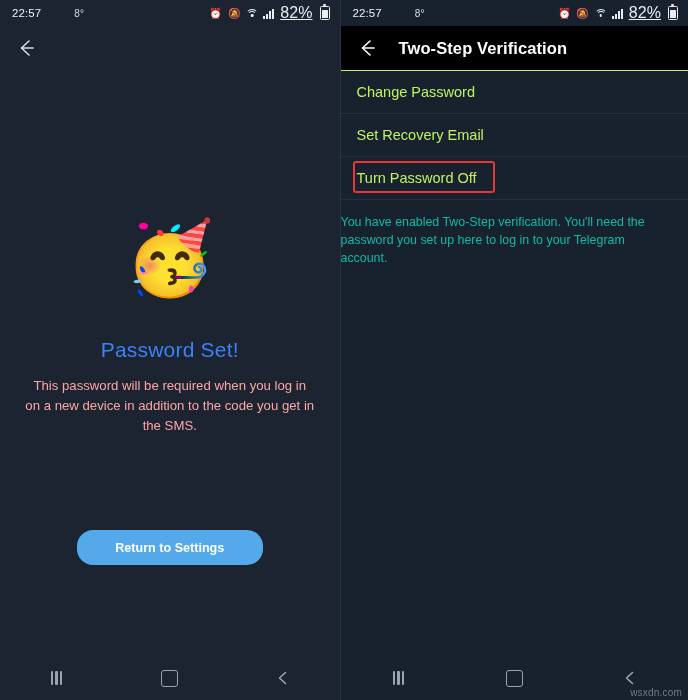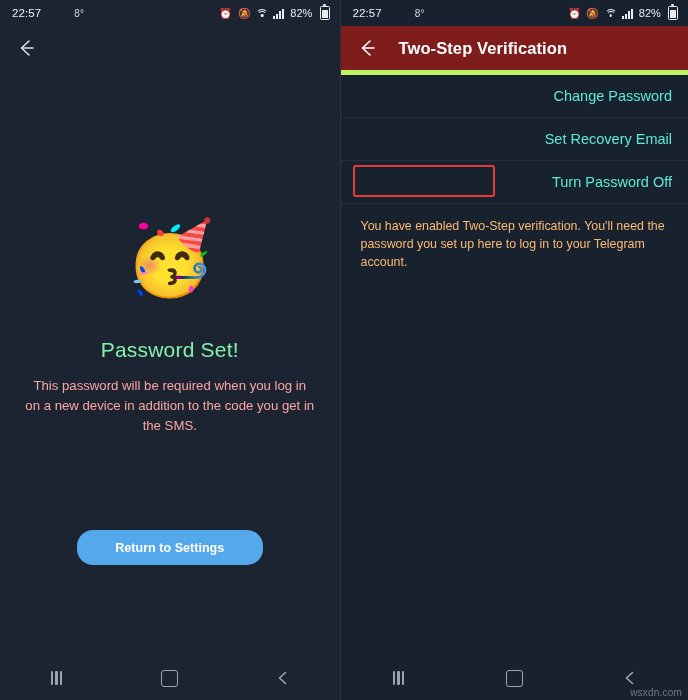--- a/index.html
+++ b/index.html
@@ -62,23 +62,24 @@
     display: flex;
     align-items: center;
     gap: 5px;
   }
   .statusbar .sicons .glyph {
     font-size: 10.5px;
     line-height: 1;
     color: #e9edf1;
   }
   .battery-text {
-    font-size: 11px;
+    font-size: 16px;
     color: #e9edf1;
     margin-left: 1px;
+    text-decoration: underline;
   }
   .batt {
     width: 8px;
     height: 12px;
     border: 1px solid #e9edf1;
     border-radius: 1.5px;
     position: relative;
     margin-left: 2px;
   }
   .batt::before {
@@ -142,22 +143,22 @@
   
   .appbar {
     flex: 0 0 44px;
     height: 44px;
     display: flex;
     align-items: center;
     padding: 0 14px;
     color: #ffffff;
   }
   .appbar.right-bar {
-    border-bottom: 5px solid #bef264;
-    background: #7f1d1d;
+    border-bottom: 1px solid #bef264;
+    background: #000000;
   }
   .back-arrow {
     width: 24px;
     height: 24px;
     display: flex;
     align-items: center;
     justify-content: center;
     cursor: pointer;
   }
   .back-arrow svg { display: block; }
@@ -181,21 +182,21 @@
   }
   .emoji {
     font-size: 72px;
     line-height: 1;
     margin-top: 152px;
     user-select: none;
   }
   .headline {
     margin-top: 44px;
     font-size: 21px;
-    color: #86efac;
+    color: #3b82f6;
     font-weight: normal;
     letter-spacing: 0.2px;
   }
   .subtext {
     margin-top: 14px;
     font-size: 13.2px;
     line-height: 1.52;
     color: #fca5a5;
     text-align: center;
     max-width: 290px;
@@ -223,44 +224,43 @@
   
   .list {
     display: flex;
     flex-direction: column;
   }
   .list-row {
     height: 42px;
     display: flex;
     align-items: center;
     padding: 0 16px;
-    color: #5eead4;
+    color: #bef264;
     font-size: 14.5px;
     border-bottom: 1px solid #25303d;
     cursor: pointer;
     position: relative;
-    justify-content: flex-end;
   }
   .list-row.highlighted {
     padding: 0 16px;
   }
   .highlight-box {
     position: absolute;
     left: 12px;
     top: 4px;
     width: 142px;
     height: 32px;
     border: 2px solid #e53935;
     border-radius: 3px;
     box-sizing: border-box;
     pointer-events: none;
   }
   .info-block {
-    padding: 14px 16px 0 20px;
-    color: #fdba74;
+    padding: 14px 16px 0 0;
+    color: #14b8a6;
     font-size: 12.4px;
     line-height: 1.45;
   }
   .right-body {
     flex: 1 1 auto;
     background: #18222e;
   }
 
   
   .navbar {

